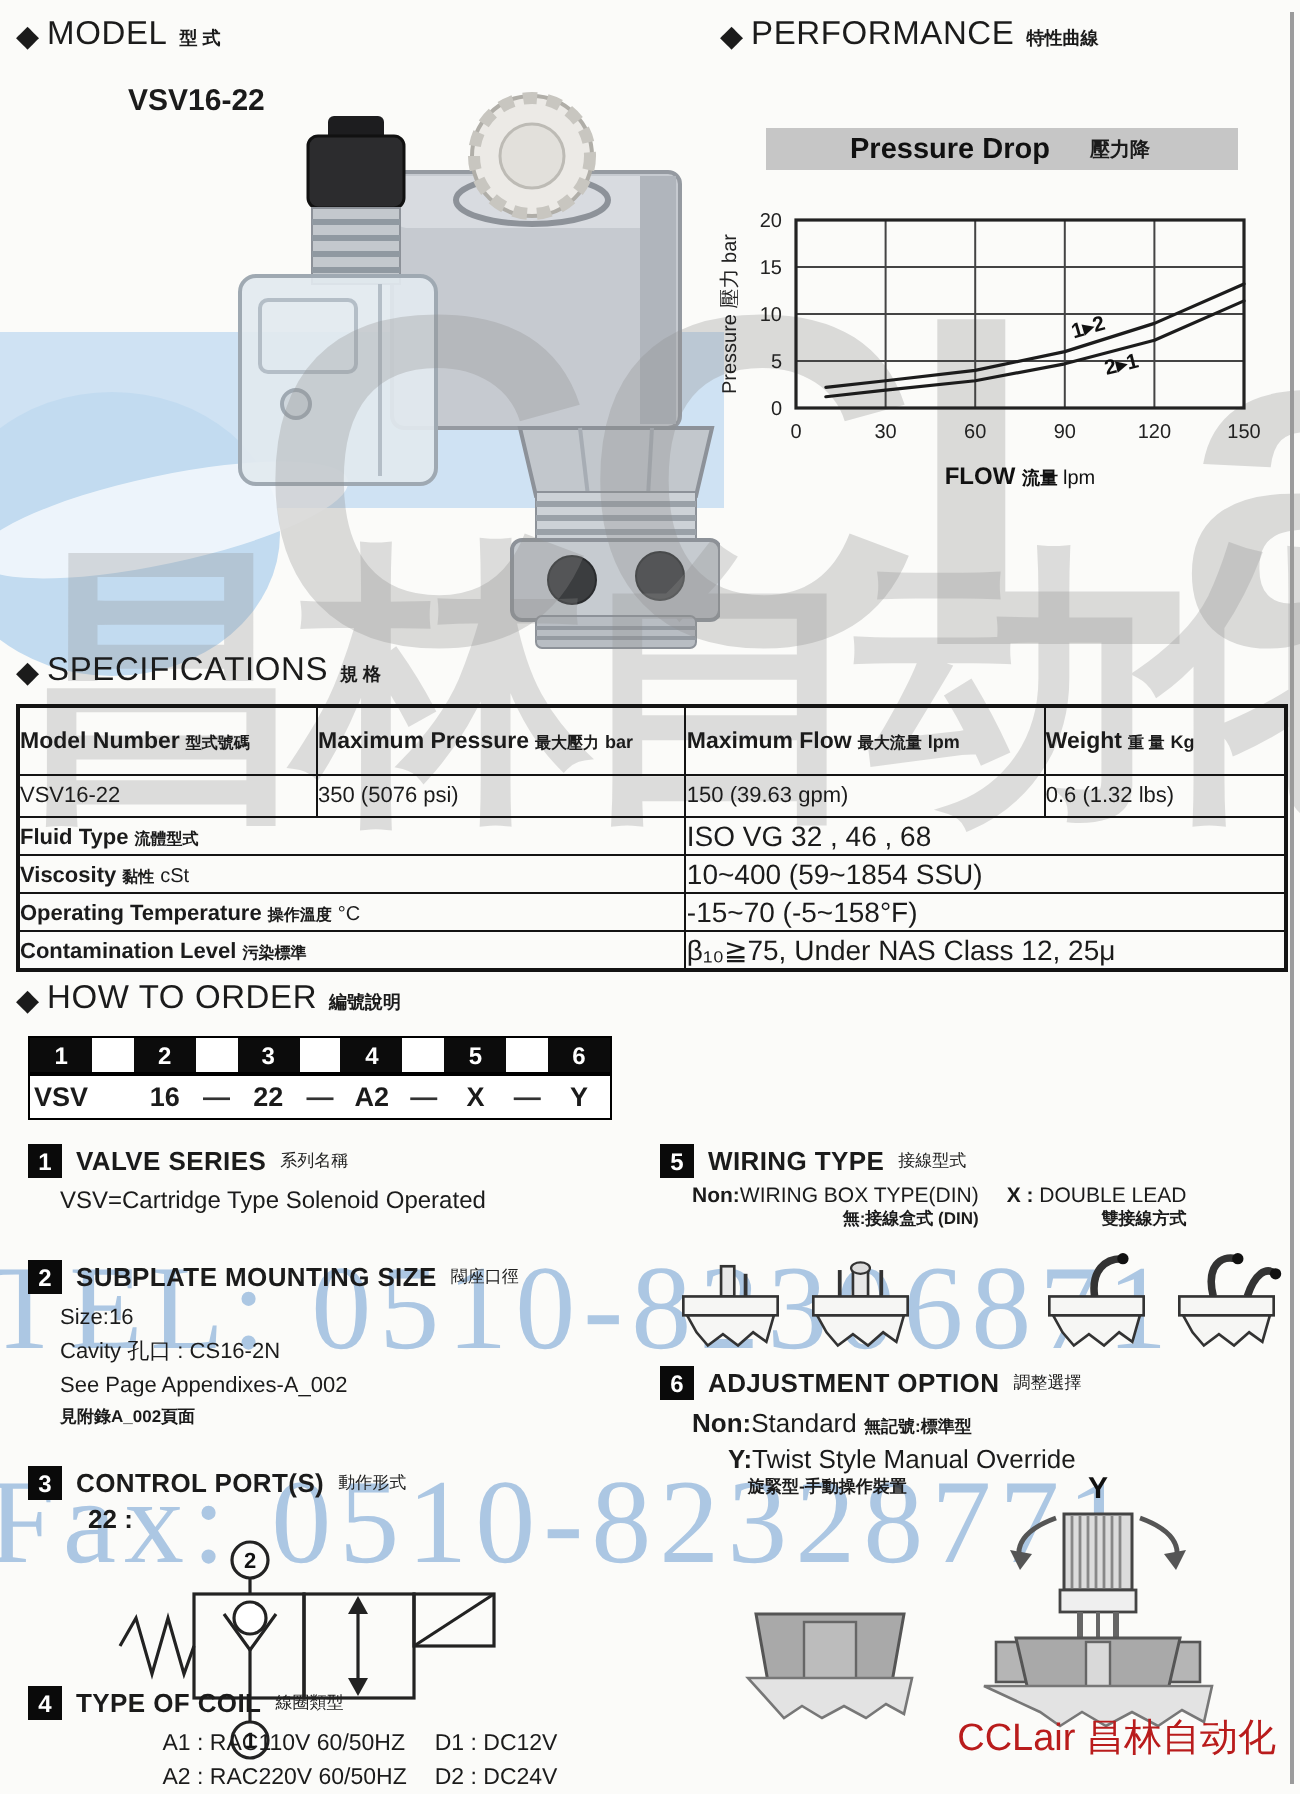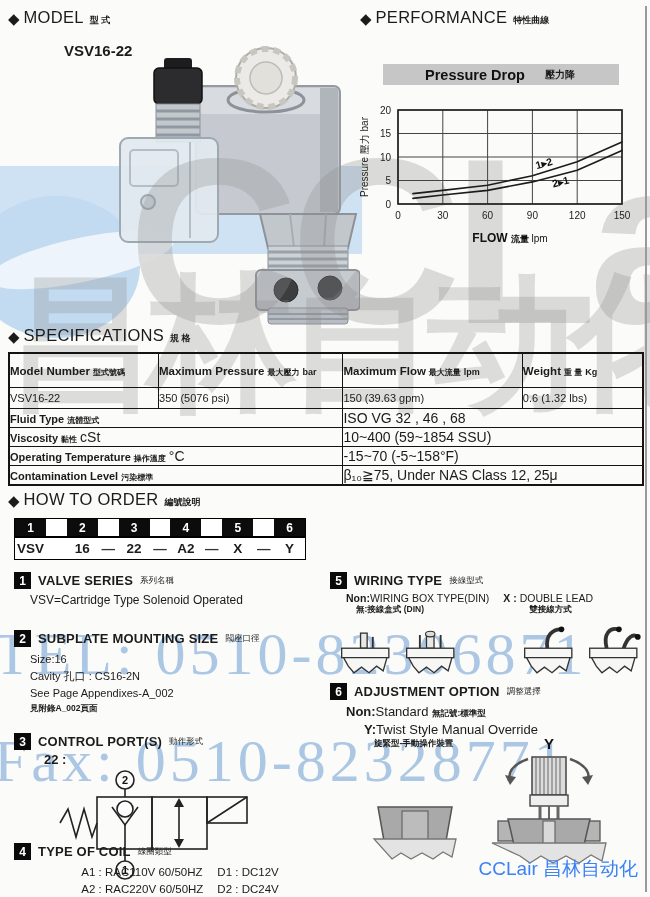--- a/index.html
+++ b/index.html
@@ -50,42 +50,42 @@
   #spec-table td, #spec-table th { border:1.5px solid #141414; text-align:left; vertical-align:middle; }
   #spec-table { border:2px solid #141414; }
   .h-en { font-weight:bold; font-size:11.5px; }
   .h-cn { font-weight:bold; font-size:8px; padding-left:3px; }
   .h-unit { font-size:9px; padding-left:3px; }
   .th-row th { height:34px; }
   .model-row td { height:21px; font-size:11px; }
   .detail-row td { height:19px; }
   .d-en { font-weight:bold; font-size:11px; }
   .d-cn { font-weight:bold; font-size:8px; padding-left:3px; }
-  .d-unit { font-size:14px; padding-left:3px; }
+  .d-unit { font-size:10px; padding-left:3px; }
   .d-val { font-size:14px; }
 
   
   #order-band { left:14px; top:518px; width:292px; }
   .ostrip { display:flex; height:19px; border:1px solid #000; background:#fff; }
   .ocell { flex:1.5; background:#0c0c0c; color:#fff; font-weight:bold; font-size:12px;
            display:flex; align-items:center; justify-content:center; }
   .ogap  { flex:1; background:#fff; }
   .ovals { display:flex; height:23px; border:1.5px solid #000; border-top:1px solid #000;
            background:#fff; font-weight:bold; font-size:13.5px; align-items:center; }
   .oval  { flex:1.5; text-align:center; }
   .osep  { flex:1; text-align:center; color:#333; }
 
   
   .body-line { font-size:12px; }
   .small-cn { font-size:8.5px; font-weight:bold; }
   .kw { font-weight:bold; }
   .coil-grid { display:flex; gap:14px; font-size:11.5px; line-height:1.45; }
 
   svg text { font-family:"Liberation Sans", sans-serif; }
-  .footer-brand { right:12px; top:856px; font-size:19px; color:#3b82f6; z-index:10; }
+  .footer-brand { right:12px; top:856px; font-size:19px; color:#b91c1c; z-index:10; }
 </style>
 </head>
 <body>
 
 <div class="abs wm-blue-block"></div>
 <div class="abs wm-blue-circle"></div>
 <div class="abs wm-blue-wave"></div>
 <div class="abs wm-gray-brand">CCLair</div>
 <div class="abs wm-gray-cn">昌林自动化</div>
 <div class="abs wm-tel">TEL: 0510-82306871</div>
@@ -332,21 +332,21 @@
     </div>
   </div>
 </div>
 
 <div class="abs z" style="left:330px;top:572px;width:312px;">
   <div class="sub-head">
     <div class="numbox">5</div>
     <span class="sub-title">WIRING TYPE</span>
     <span class="sub-cn">接線型式</span>
   </div>
-  <div style="display:flex;margin:3px 0 0 16px;gap:14px;">
+  <div style="display:flex;margin:3px 0 0 16px;gap:14px;text-align:right;">
     <div>
       <div style="font-size:10.5px;"><span class="kw">Non:</span><span>WIRING BOX TYPE(DIN)</span></div>
       <div class="small-cn" style="margin-left:10px;">無:接線盒式 (DIN)</div>
     </div>
     <div>
       <div style="font-size:10.5px;"><span class="kw">X :</span> <span>DOUBLE LEAD</span></div>
       <div class="small-cn" style="margin-left:26px;">雙接線方式</div>
     </div>
   </div>
   <div style="display:flex;margin:8px 0 0 6px;gap:6px;">

